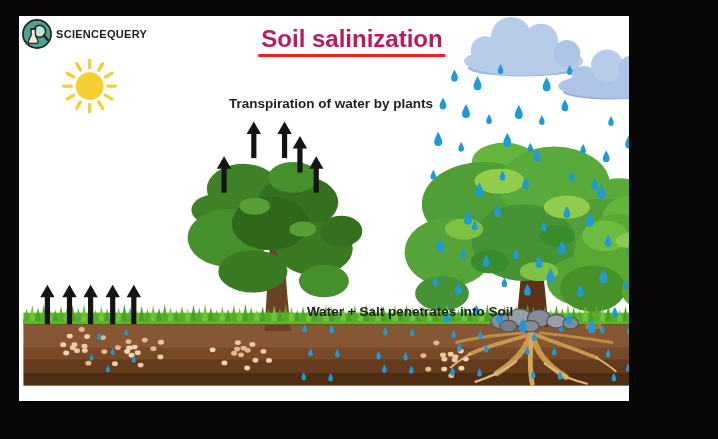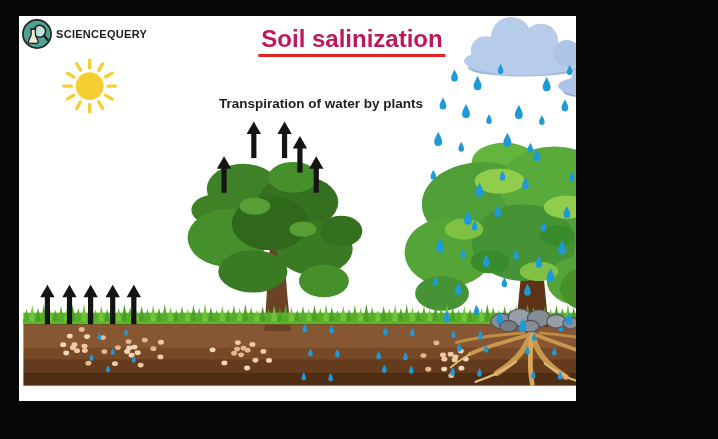--- a/index.html
+++ b/index.html
@@ -1,27 +1,27 @@
 <!DOCTYPE html>
 <html><head>
 <meta charset="utf-8">
 <style>
   html,body{margin:0;padding:0;background:#0a0a0a;}
   *{box-sizing:border-box;}
   .frame{position:relative;width:718px;height:439px;background:#070707;overflow:hidden;
          font-family:"Liberation Sans","DejaVu Sans",sans-serif;}
-  .scene{position:absolute;left:19px;top:16px;width:557px;height:385px;background:#ffffff;overflow:hidden;}
+  .scene{position:absolute;left:19px;top:16px;width:610px;height:385px;background:#ffffff;overflow:hidden;}
   .scene svg.art{position:absolute;left:0;top:0;}
   .logo{position:absolute;left:2px;top:2px;display:flex;align-items:center;gap:3px;z-index:5;}
   .logo-text{font-size:11px;font-weight:800;letter-spacing:.3px;color:#1c1c1c;}
   .title{position:absolute;left:333px;top:9px;transform:translateX(-50%);z-index:5;
          font-size:24px;font-weight:800;color:#be185d;border-bottom:3px solid #e52620;
          padding:0 3px 1px 3px;white-space:nowrap;}
   .lbl{position:absolute;z-index:5;font-weight:800;color:#1e1e1e;font-size:13.5px;white-space:nowrap;}
-  .lbl-transpiration{left:200px;top:80px;}
+  .lbl-transpiration{left:210px;top:80px;}
   .lbl-evaporation{left:14px;top:260px;}
   .lbl-penetration{left:288px;top:288px;}
   .lbl-salt{left:112px;top:352px;font-size:23px;color:#ffffff;
             text-decoration:underline;text-underline-offset:4px;text-decoration-thickness:2px;
             text-shadow:0 1px 2px rgba(60,30,5,.55);}
 </style>
 </head>
 <body>
 
 <div class="frame">
@@ -502,14 +502,15 @@
         <circle cx="17.5" cy="12.5" r="5.6" fill="#bfe3da" stroke="#23221f" stroke-width="1.4"></circle>
         <line x1="21.5" y1="16.5" x2="25" y2="20.5" stroke="#23221f" stroke-width="2.2" stroke-linecap="round"></line>
         <path d="M9.5,10.5 L9.5,16 L7,21.5 A1.6,1.6 0 0 0 8.5,23.8 L14.5,23.8 A1.6,1.6 0 0 0 16,21.5 L13.5,16 L13.5,10.5 Z" fill="#efe9d8" stroke="#23221f" stroke-width="1.2"></path>
         <line x1="8.6" y1="10.4" x2="14.4" y2="10.4" stroke="#23221f" stroke-width="1.4"></line>
       </svg>
       <span class="logo-text">SCIENCEQUERY</span>
     </div>
 
     <div class="title">Soil salinization</div>
     <div class="lbl lbl-transpiration">Transpiration of water by plants</div>
+    <div class="lbl lbl-penetration">Water + Salt penetrates into Soil</div>
   </div>
 </div>
 
 </body></html>

